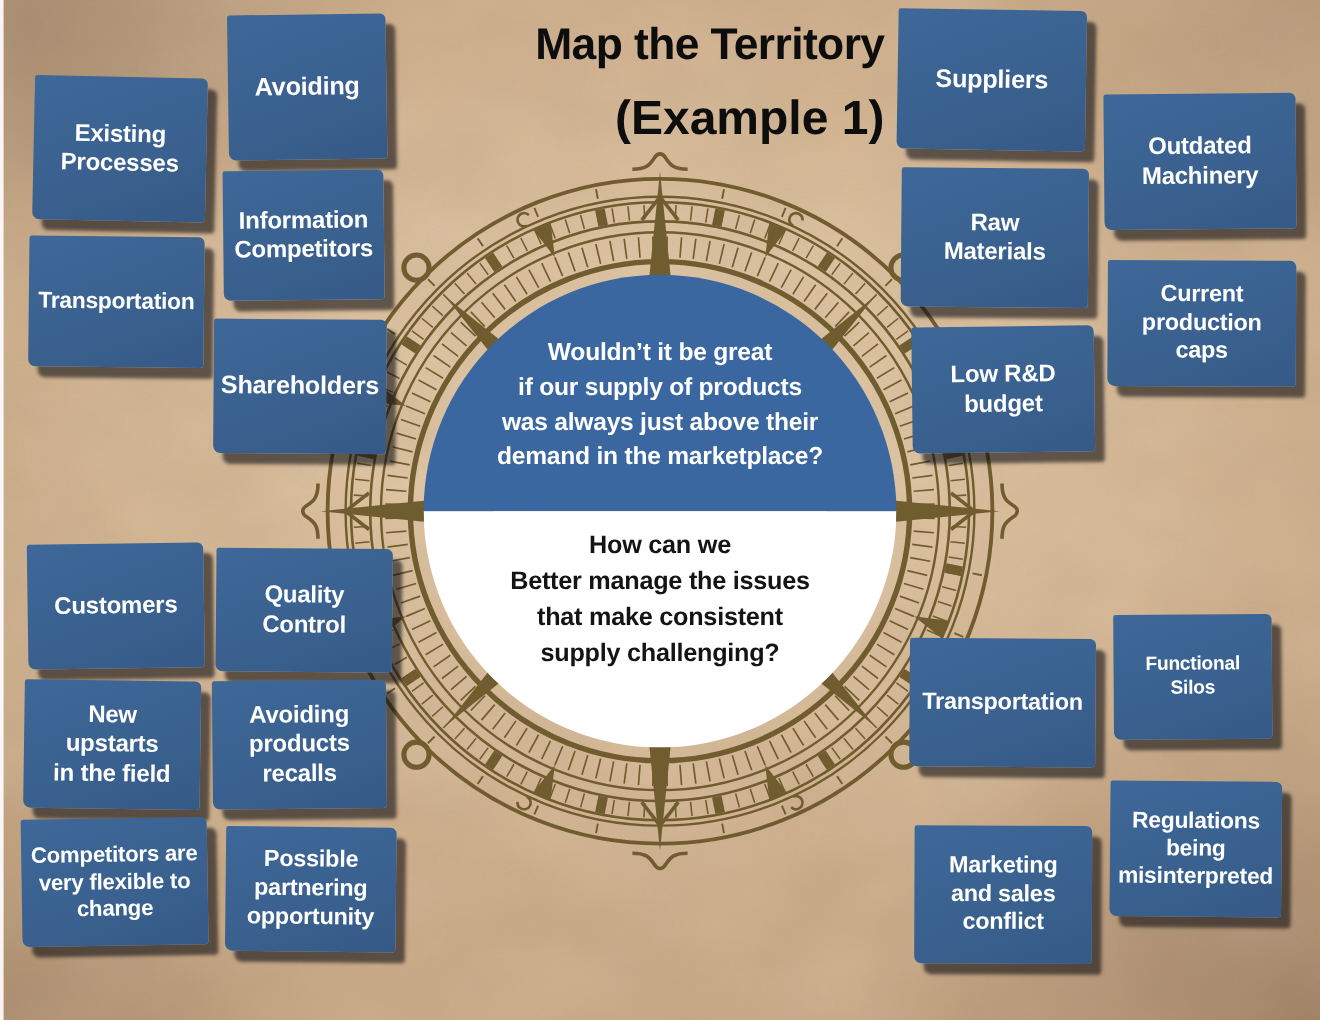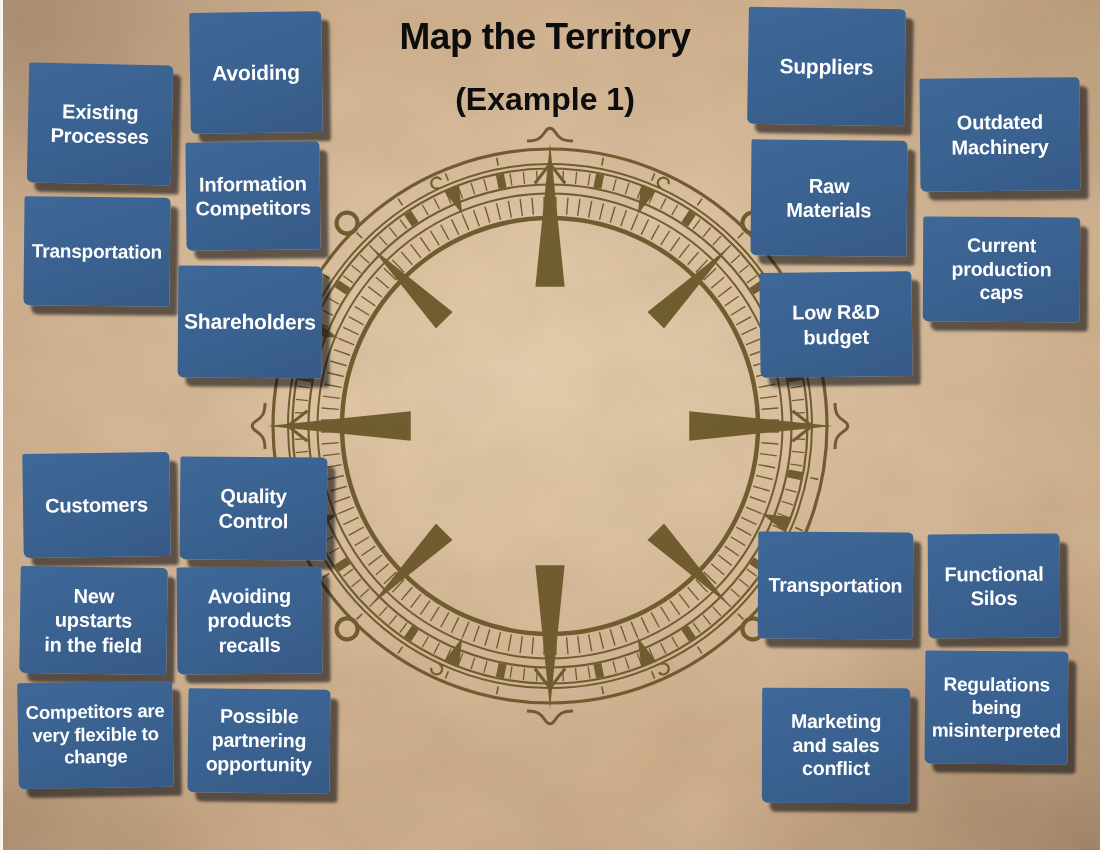--- a/index.html
+++ b/index.html
@@ -29,25 +29,25 @@
   .half.bottom{background:var(--circle-bottom,#ffffff);align-items:flex-start;}
   .vision-text{
     color:#fff;font-weight:bold;font-size:20.5px;line-height:29px;
     text-align:center;white-space:pre-line;padding-bottom:31px;letter-spacing:-.2px;
   }
   .question-text{
     color:#141414;font-weight:bold;font-size:21px;line-height:30px;
     text-align:center;white-space:pre-line;padding-top:14px;letter-spacing:-.2px;
   }
   .title{
-    position:absolute;left:340px;top:14px;width:410px;z-index:5;
-    text-align:center;color:var(--title-ink,#0d0d0d);
+    position:absolute;left:327px;top:14px;width:410px;z-index:5;
+    text-align:right;color:var(--title-ink,#0d0d0d);
   }
   .title .t1{font-size:37px;font-weight:bold;line-height:46px;letter-spacing:-.5px;}
-  .title .t2{font-size:32px;font-weight:bold;line-height:38px;margin-top:20px;}
+  .title .t2{font-size:40px;font-weight:bold;line-height:38px;margin-top:20px;}
   #notes{position:absolute;inset:0;z-index:4;}
   .note{
     position:absolute;box-sizing:border-box;padding:4px 6px;
     background:linear-gradient(160deg,#3e6899 0%,var(--note-bg,#3a618f) 55%,#365a88 100%);
     color:#fff;font-weight:bold;text-align:center;line-height:1.22;letter-spacing:-.2px;
     display:flex;align-items:center;justify-content:center;
     box-shadow:8px 9px 3px rgba(10,10,16,.58);
     border-radius:2px 5px 3px 6px;
   }
   .note span{white-space:pre-line;}
@@ -399,20 +399,34 @@
       <circle cx="436.73830585349253" cy="183.1095130741778" r="5.5" fill="none" stroke="#6a5729" stroke-width="2.2" stroke-dasharray="24 11" transform="rotate(65 436.73830585349253 183.1095130741778)"></circle>
       <circle cx="663.2616941465075" cy="183.1095130741778" r="5.5" fill="none" stroke="#6a5729" stroke-width="2.2" stroke-dasharray="24 11" transform="rotate(115 663.2616941465075 183.1095130741778)"></circle>
       <circle cx="792.8904869258222" cy="312.73830585349253" r="5.5" fill="none" stroke="#6a5729" stroke-width="2.2" stroke-dasharray="24 11" transform="rotate(155 792.8904869258222 312.73830585349253)"></circle>
       <circle cx="792.8904869258222" cy="539.2616941465075" r="5.5" fill="none" stroke="#6a5729" stroke-width="2.2" stroke-dasharray="24 11" transform="rotate(205 792.8904869258222 539.2616941465075)"></circle>
       <circle cx="663.2616941465075" cy="668.8904869258222" r="5.5" fill="none" stroke="#6a5729" stroke-width="2.2" stroke-dasharray="24 11" transform="rotate(245 663.2616941465075 668.8904869258222)"></circle>
       <circle cx="436.7383058534926" cy="668.8904869258222" r="5.5" fill="none" stroke="#6a5729" stroke-width="2.2" stroke-dasharray="24 11" transform="rotate(295 436.7383058534926 668.8904869258222)"></circle>
       <circle cx="307.10951307417787" cy="539.2616941465076" r="5.5" fill="none" stroke="#6a5729" stroke-width="2.2" stroke-dasharray="24 11" transform="rotate(335 307.10951307417787 539.2616941465076)"></circle>
       <circle cx="307.1095130741778" cy="312.73830585349253" r="5.5" fill="none" stroke="#6a5729" stroke-width="2.2" stroke-dasharray="24 11" transform="rotate(385 307.1095130741778 312.73830585349253)"></circle>
     </svg>
 
+  <div class="center-circle">
+    <div class="half top">
+      <div class="vision-text">Wouldn’t it be great
+if our supply of products
+was always just above their
+demand in the marketplace?</div>
+    </div>
+    <div class="half bottom">
+      <div class="question-text">How can we
+Better manage the issues
+that make consistent
+supply challenging?</div>
+    </div>
+  </div>
 
   <div id="notes">
       <div class="note" style="left: 28px; top: 64px; width: 144px; height: 120px; transform: rotate(1.2deg); font-size: 20px;">
         <span>Existing
 Processes</span>
       </div>
       <div class="note" style="left: 190px; top: 12px; width: 132px; height: 121px; transform: rotate(-0.8deg); font-size: 21px;">
         <span>Avoiding</span>
       </div>
       <div class="note" style="left: 24px; top: 197px; width: 146px; height: 109px; transform: rotate(0.6deg); font-size: 19px;">
@@ -468,21 +482,21 @@
 production
 caps</span>
       </div>
       <div class="note" style="left: 760px; top: 272px; width: 152px; height: 105px; transform: rotate(-0.7deg); font-size: 20px;">
         <span>Low R&amp;D
 budget</span>
       </div>
       <div class="note" style="left: 758px; top: 532px; width: 155px; height: 107px; transform: rotate(0.4deg); font-size: 19.5px;">
         <span>Transportation</span>
       </div>
-      <div class="note" style="left: 928px; top: 534px; width: 132px; height: 104px; transform: rotate(-0.4deg); font-size: 20px;">
+      <div class="note" style="left: 928px; top: 512px; width: 132px; height: 104px; transform: rotate(-0.4deg); font-size: 16px;">
         <span>Functional
 Silos</span>
       </div>
       <div class="note" style="left: 762px; top: 652px; width: 148px; height: 115px; transform: rotate(0.2deg); font-size: 19.5px; margin-top: 36px;">
         <span>Marketing
 and sales
 conflict</span>
       </div>
       <div class="note" style="left: 925px; top: 651px; width: 143px; height: 113px; transform: rotate(0.5deg); font-size: 19px;">
         <span>Regulations

